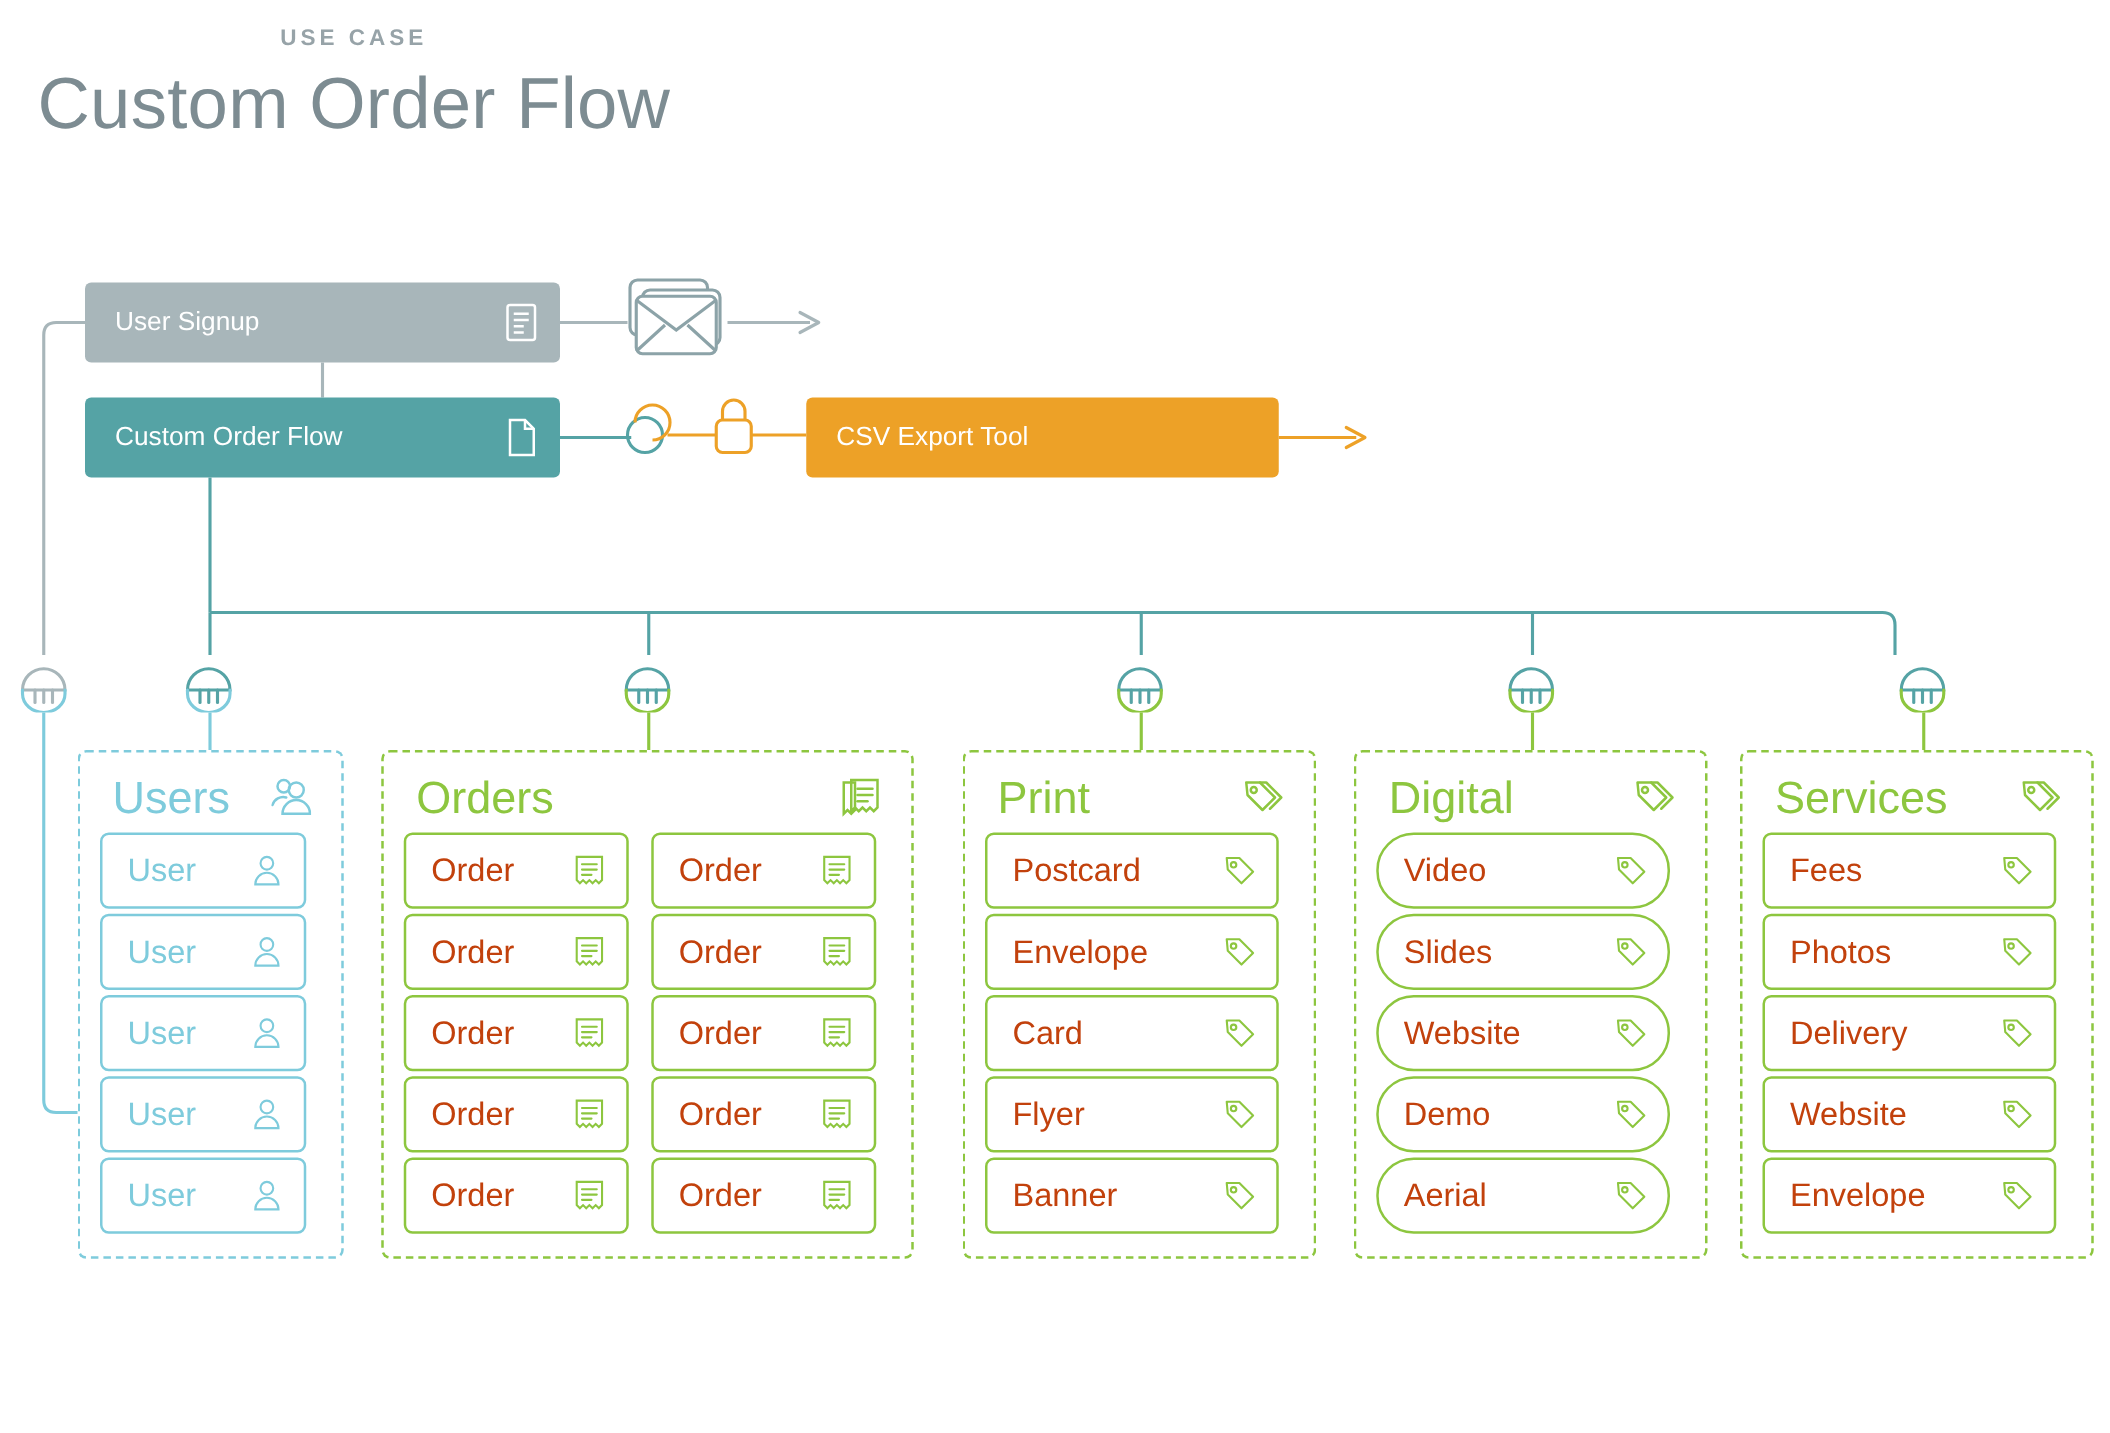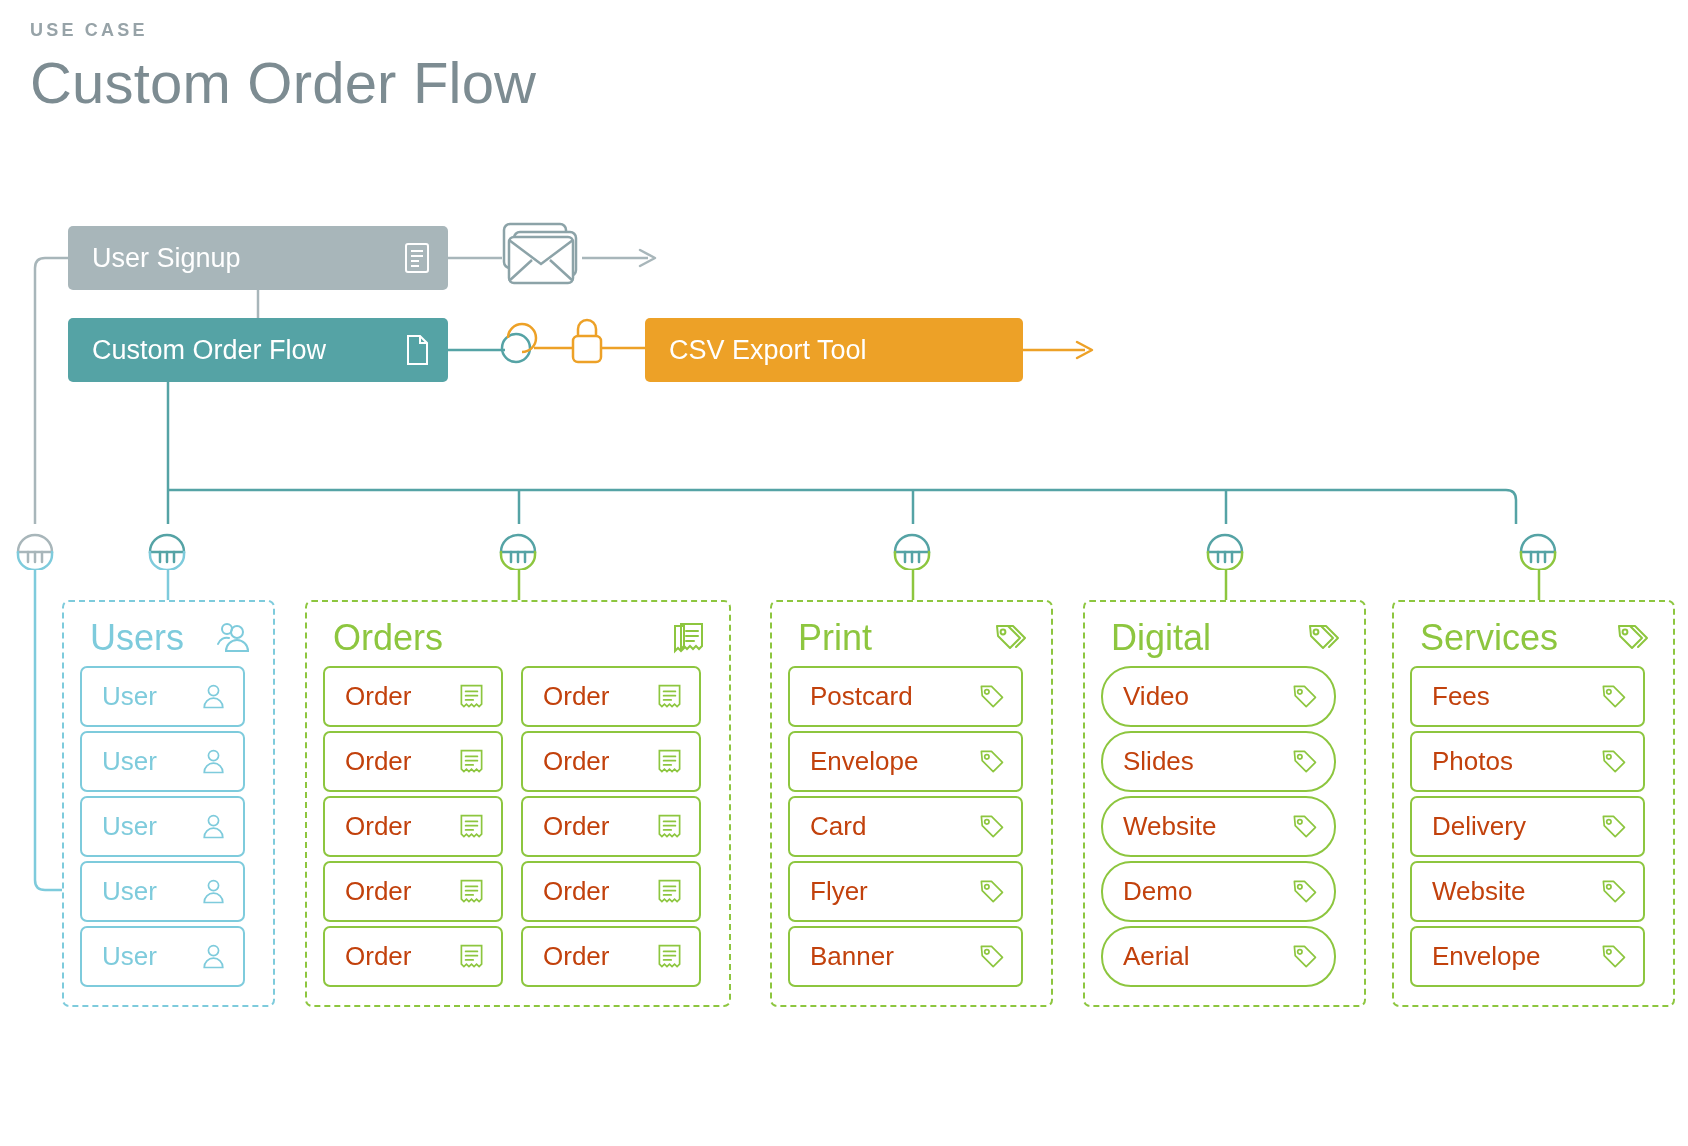--- a/index.html
+++ b/index.html
@@ -17,20 +17,21 @@
   }
 
   
   #header { position: absolute; left: 30px; top: 20px; }
   #eyebrow {
     font-size: 18px;
     letter-spacing: 3.2px;
     font-weight: bold;
     color: #97a3a8;
     text-transform: uppercase;
+    text-align: center;
   }
   #title {
     font-size: 58px;
     font-weight: 300;
     color: #7d8c92;
     margin-top: 12px;
     letter-spacing: 0.2px;
     line-height: 1.05;
   }
 
@@ -44,21 +45,21 @@
   
   .flowbox {
     position: absolute;
     display: flex;
     align-items: center;
     border-radius: 5px;
     padding: 0 18px 0 24px;
     color: #ffffff;
   }
   .flowbox .fb-label {
-    font-size: 27px;
+    font-size: 21px;
     font-weight: 400;
     white-space: nowrap;
   }
   .flowbox .fb-icon {
     margin-left: auto;
     display: flex;
     align-items: center;
     justify-content: center;
   }
   #box-signup {

